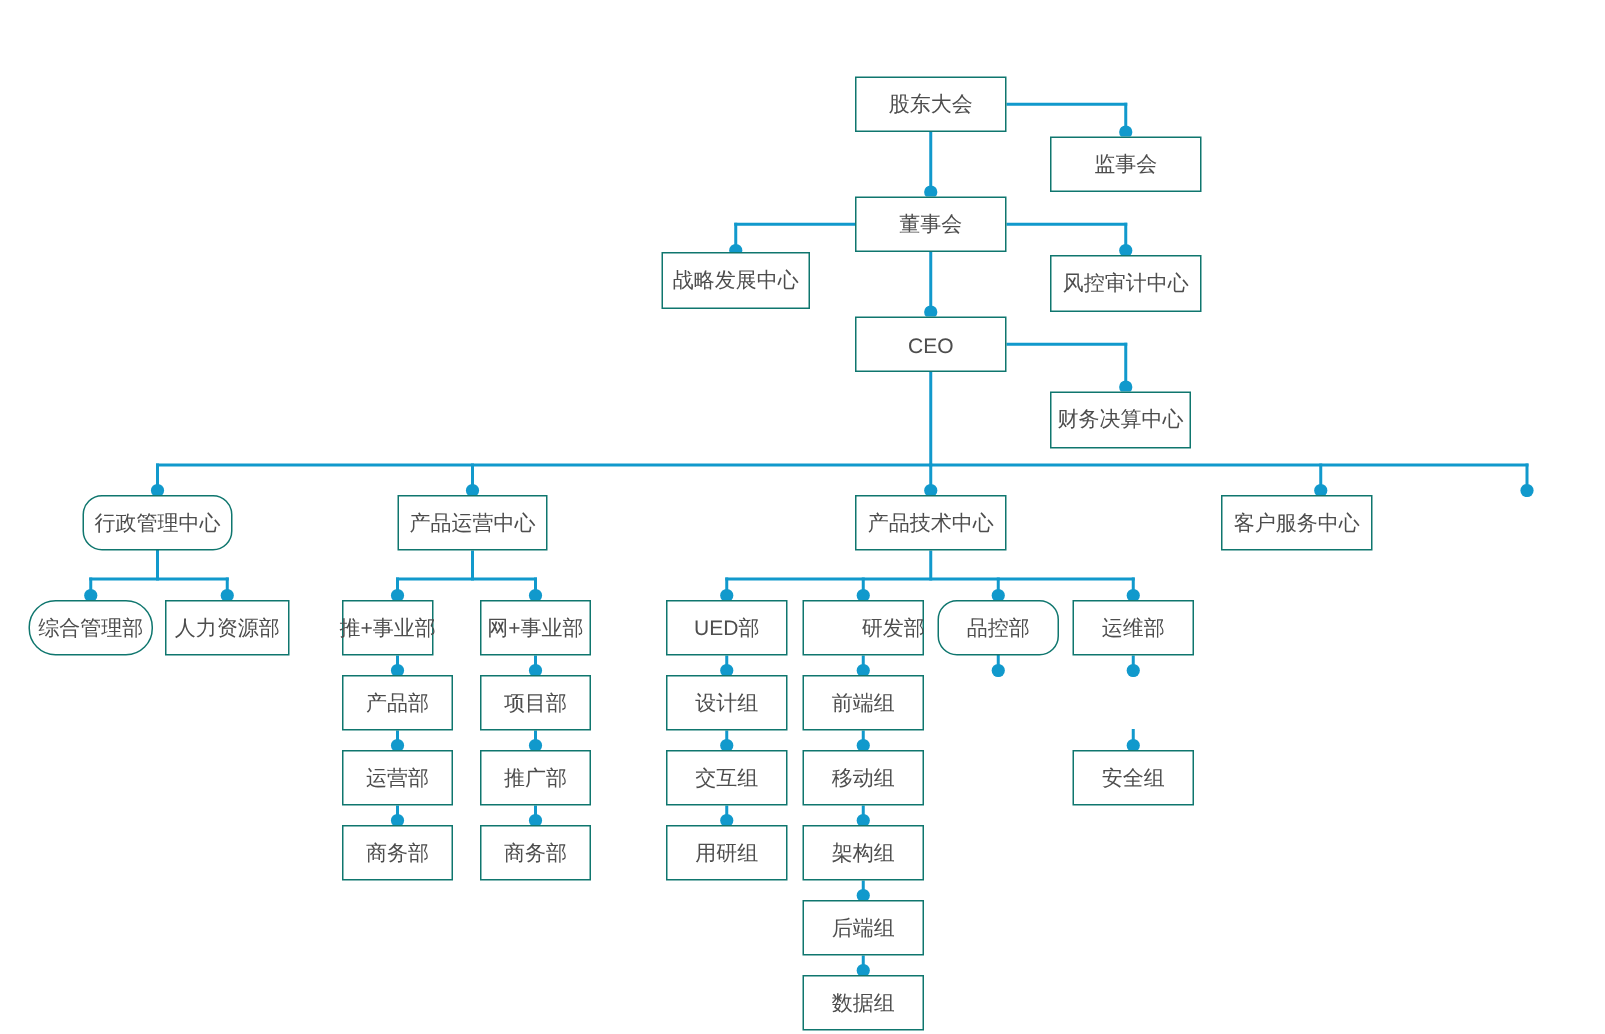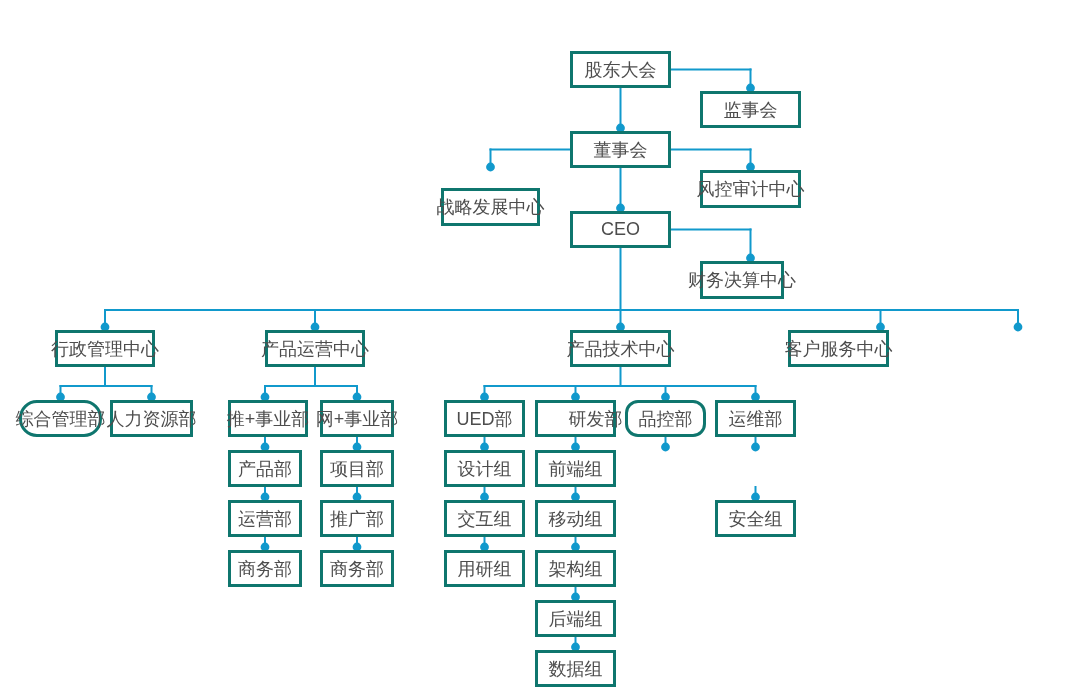--- a/index.html
+++ b/index.html
@@ -26,23 +26,23 @@
     left: 0;
     top: 0;
     width: 100%;
     height: 100%;
     z-index: 2;
   }
   .org-node {
     position: absolute;
     box-sizing: border-box;
     background: #ffffff;
-    border: 3px solid #0f766e;
+    border: 1px solid #0f766e;
     color: #4d4d4d;
-    font-size: 18px;
+    font-size: 14px;
     display: flex;
     align-items: center;
     justify-content: center;
     white-space: nowrap;
     cursor: default;
   }
 </style>
 </head>
 <body>
 
@@ -130,31 +130,31 @@
       <circle cx="665.5" cy="447" r="4.4" fill="#1199cc"></circle>
       <line x1="755.5" y1="437" x2="755.5" y2="450" stroke="#1199cc" stroke-width="2" stroke-linecap="square"></line>
       <circle cx="755.5" cy="447" r="4.4" fill="#1199cc"></circle>
       <line x1="755.5" y1="487" x2="755.5" y2="500" stroke="#1199cc" stroke-width="2" stroke-linecap="square"></line>
       <circle cx="755.5" cy="497" r="4.4" fill="#1199cc"></circle>
     </svg>
   <div class="node-layer">
       <div class="org-node" style="left: 570px; top: 51px; width: 101px; height: 37px;">股东大会</div>
       <div class="org-node" style="left: 700px; top: 91px; width: 101px; height: 37px;">监事会</div>
       <div class="org-node" style="left: 570px; top: 131px; width: 101px; height: 37px;">董事会</div>
-      <div class="org-node" style="left: 441px; top: 188px; width: 99px; height: 38px;">战略发展中心</div>
+      <div class="org-node" style="left: 441px; top: 168px; width: 99px; height: 38px;">战略发展中心</div>
       <div class="org-node" style="left: 700px; top: 170px; width: 101px; height: 38px;">风控审计中心</div>
       <div class="org-node" style="left: 570px; top: 211px; width: 101px; height: 37px;">CEO</div>
-      <div class="org-node" style="left: 700px; top: 261px; width: 84px; height: 38px;">财务决算中心</div>
-      <div class="org-node" style="left: 55px; top: 330px; width: 100px; height: 37px;">行政管理中心</div>
+      <div class="org-node" style="left: 700px; top: 261px; width: 94px; height: 38px;">财务决算中心</div>
+      <div class="org-node" style="left: 55px; top: 330px; width: 100px; height: 37px; border-radius: 13px;">行政管理中心</div>
       <div class="org-node" style="left: 265px; top: 330px; width: 100px; height: 37px;">产品运营中心</div>
       <div class="org-node" style="left: 570px; top: 330px; width: 101px; height: 37px;">产品技术中心</div>
-      <div class="org-node" style="left: 788px; top: 330px; width: 101px; height: 37px;">客户服务中心</div>
+      <div class="org-node" style="left: 814px; top: 330px; width: 101px; height: 37px;">客户服务中心</div>
       <div class="org-node" style="left: 19px; top: 400px; width: 83px; height: 37px; border-radius: 18px;">综合管理部</div>
       <div class="org-node" style="left: 110px; top: 400px; width: 83px; height: 37px;">人力资源部</div>
-      <div class="org-node" style="left: 228px; top: 400px; width: 80px; height: 37px;">推+事业部</div>
+      <div class="org-node" style="left: 228px; top: 400px; width: 61px; height: 37px;">推+事业部</div>
       <div class="org-node" style="left: 320px; top: 400px; width: 74px; height: 37px;">网+事业部</div>
       <div class="org-node" style="left: 444px; top: 400px; width: 81px; height: 37px;">UED部</div>
       <div class="org-node" style="left: 535px; top: 400px; width: 81px; height: 37px; padding-left: 40px;">研发部</div>
       <div class="org-node" style="left: 625px; top: 400px; width: 81px; height: 37px; border-radius: 13px;">品控部</div>
       <div class="org-node" style="left: 715px; top: 400px; width: 81px; height: 37px;">运维部</div>
       <div class="org-node" style="left: 228px; top: 450px; width: 74px; height: 37px;">产品部</div>
       <div class="org-node" style="left: 320px; top: 450px; width: 74px; height: 37px;">项目部</div>
       <div class="org-node" style="left: 444px; top: 450px; width: 81px; height: 37px;">设计组</div>
       <div class="org-node" style="left: 535px; top: 450px; width: 81px; height: 37px;">前端组</div>
       <div class="org-node" style="left: 228px; top: 500px; width: 74px; height: 37px;">运营部</div>

